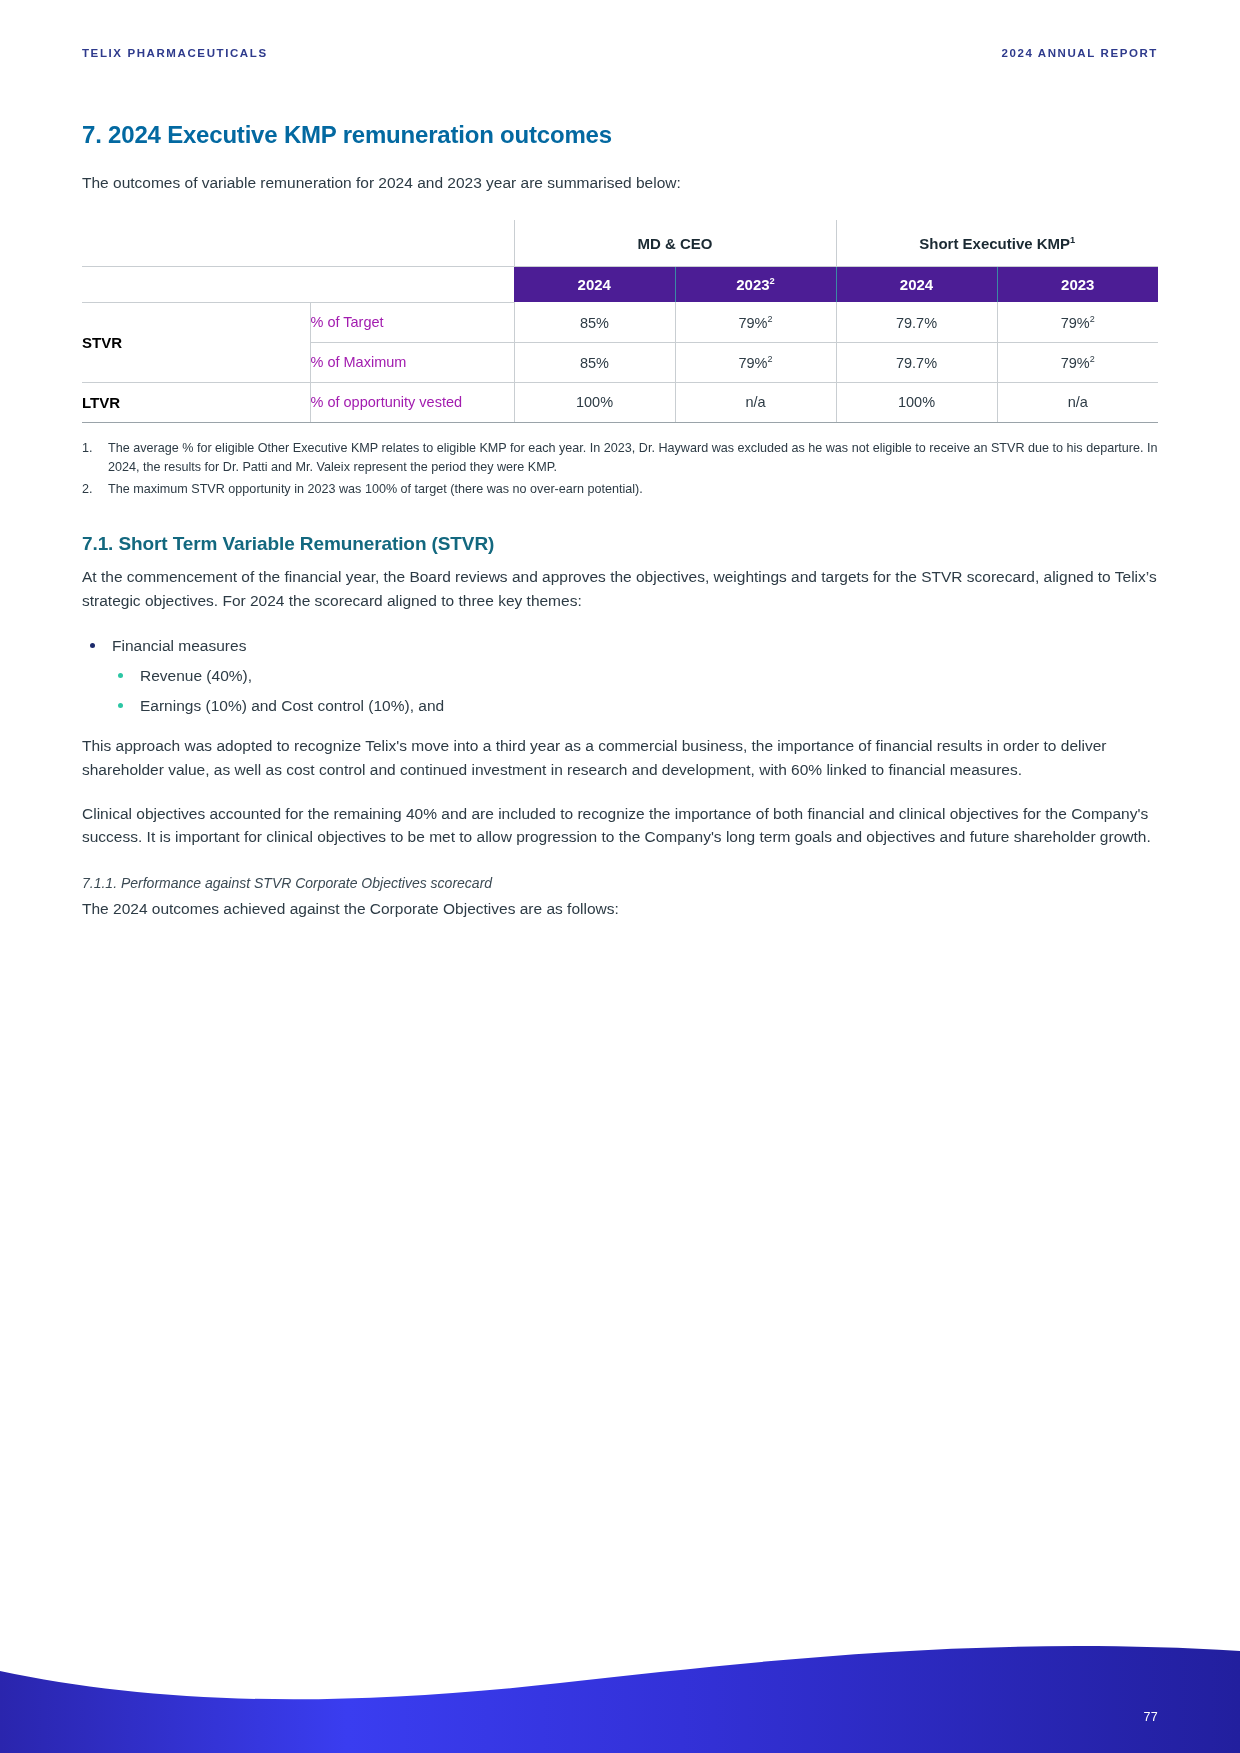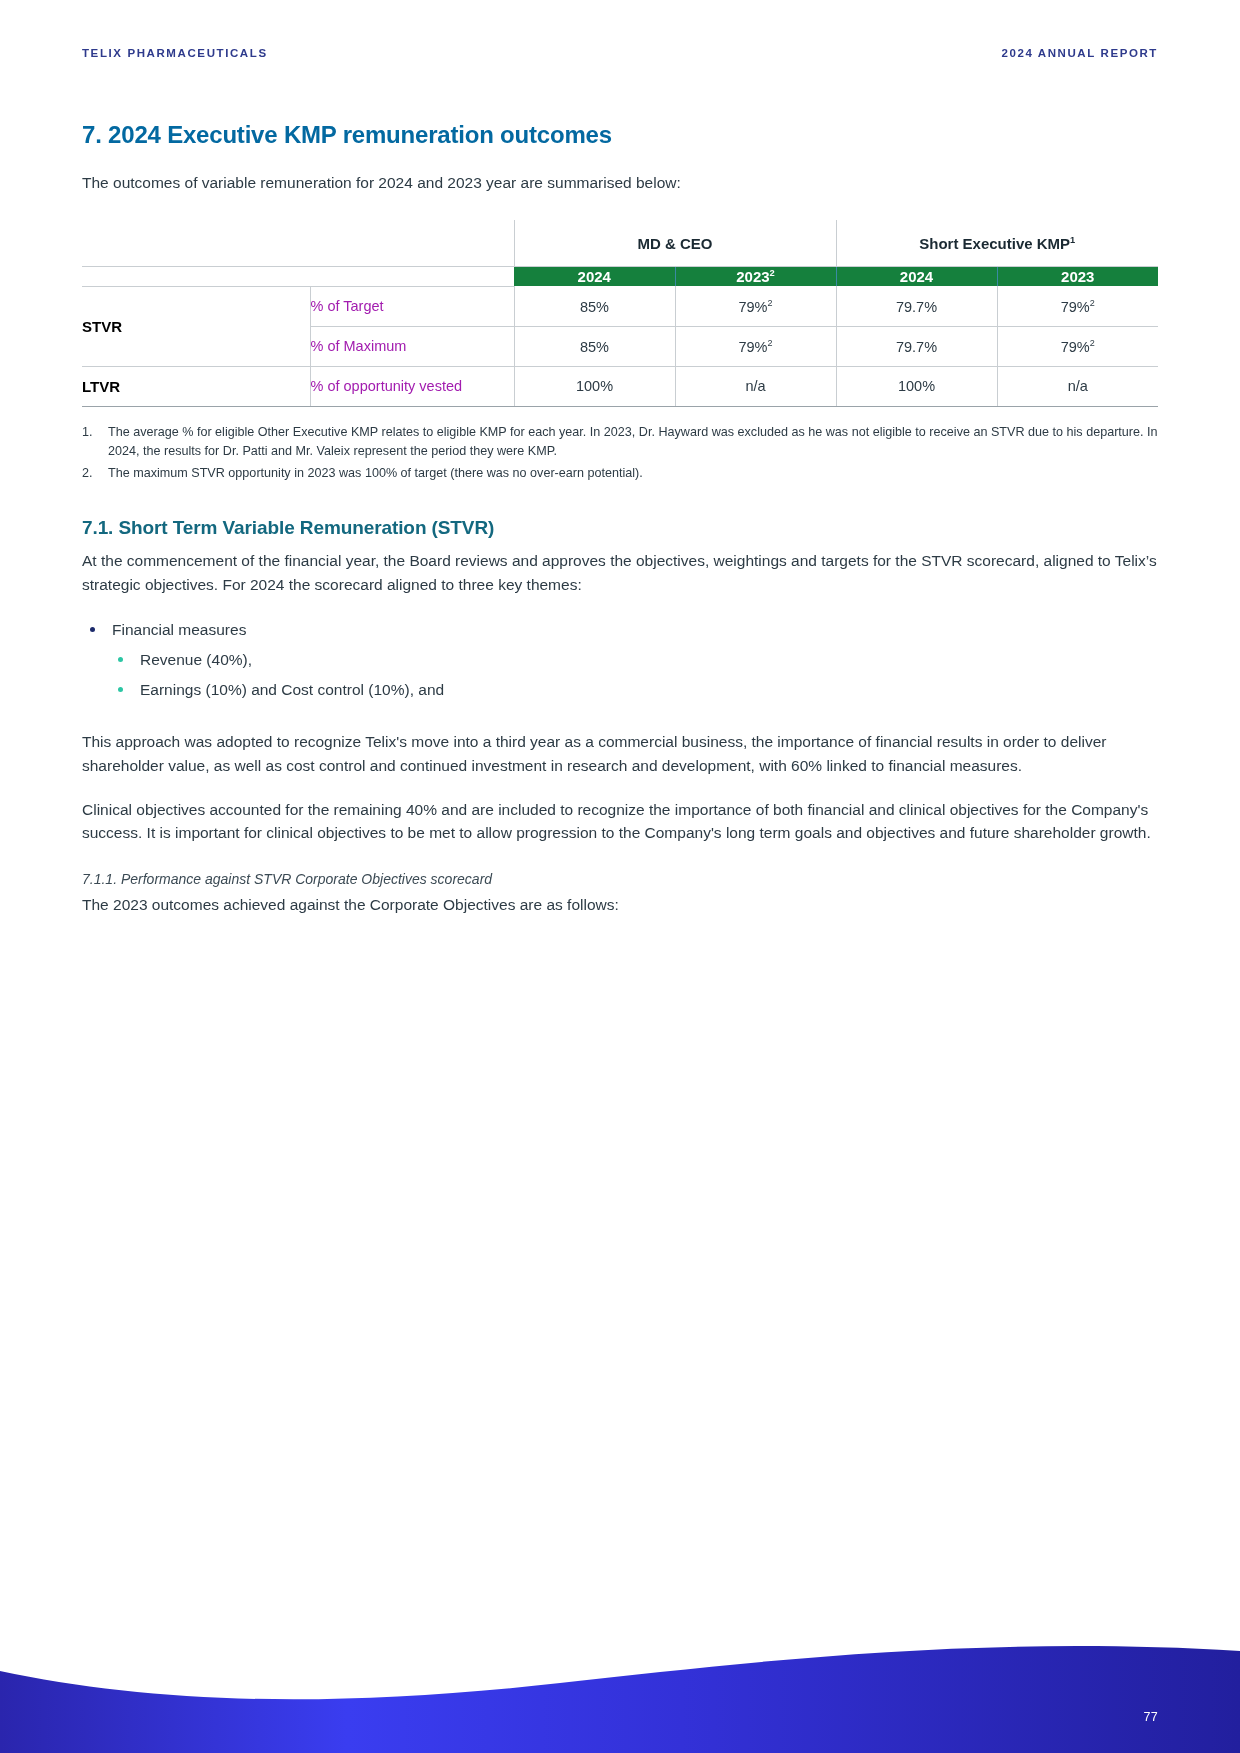--- a/index.html
+++ b/index.html
@@ -86,22 +86,22 @@
     font-size: 15px;
     font-weight: 700;
     color: #1b2a33;
     border-bottom: 1px solid #c9ced2;
   }
   .grp-head.blank { border-bottom: 1px solid #c9ced2; }
   .grp-head.sep-left { border-left: 1px solid #c9ced2; }
   sup { font-size: 0.62em; vertical-align: super; }
 
   .yr-head {
-    height: 20px;
-    background: #15803d;
+    height: 36px;
+    background: #4c1d95;
     color: #ffffff;
     text-align: center;
     font-size: 15px;
     font-weight: 700;
     border-right: 1px solid #3a8aa4;
   }
   .yr-head.last { border-right: none; }
   .yr-blank {
     background: #ffffff;
     border-bottom: 1px solid #c9ced2;
@@ -206,21 +206,21 @@
   }
   ul.lv2 > li.b2 > .dot2 {
     position: absolute;
     left: 6px;
     top: 9px;
     width: 5px;
     height: 5px;
     border-radius: 50%;
     background: #2cc6a4;
   }
-  .after-list { margin-top: 28px; }
+  .after-list { margin-top: 16px; }
 
   h3.micro-title {
     font-size: 14px;
     font-style: italic;
     font-weight: 400;
     color: #3b4a54;
     margin-top: 26px;
     margin-bottom: 6px;
   }
 
@@ -336,21 +336,21 @@
         </ul>
       </li>
     </ul>
 
     <p class="body after-list">This approach was adopted to recognize Telix's move into a third year as a commercial business, the importance of financial results in order to deliver shareholder value, as well as cost control and continued investment in research and development, with 60% linked to financial measures.</p>
 
     <p class="body">Clinical objectives accounted for the remaining 40% and are included to recognize the importance of both financial and clinical objectives for the Company's success. It is important for clinical objectives to be met to allow progression to the Company's long term goals and objectives and future shareholder growth.</p>
 
     <h3 class="micro-title">7.1.1. Performance against STVR Corporate Objectives scorecard</h3>
 
-    <p class="body">The 2023 outcomes achieved against the Corporate Objectives are as follows:</p>
+    <p class="body">The 2024 outcomes achieved against the Corporate Objectives are as follows:</p>
 
   </div>
 
   <div class="wave-wrap">
     <svg width="1240" height="210" viewBox="0 0 1240 210" xmlns="http://www.w3.org/2000/svg" aria-hidden="true">
       <defs>
         <linearGradient id="waveGrad" x1="0" y1="0" x2="1" y2="0">
           <stop offset="0%" stop-color="#2a25ad"></stop>
           <stop offset="28%" stop-color="#3a3df0"></stop>
           <stop offset="55%" stop-color="#3331d8"></stop>

